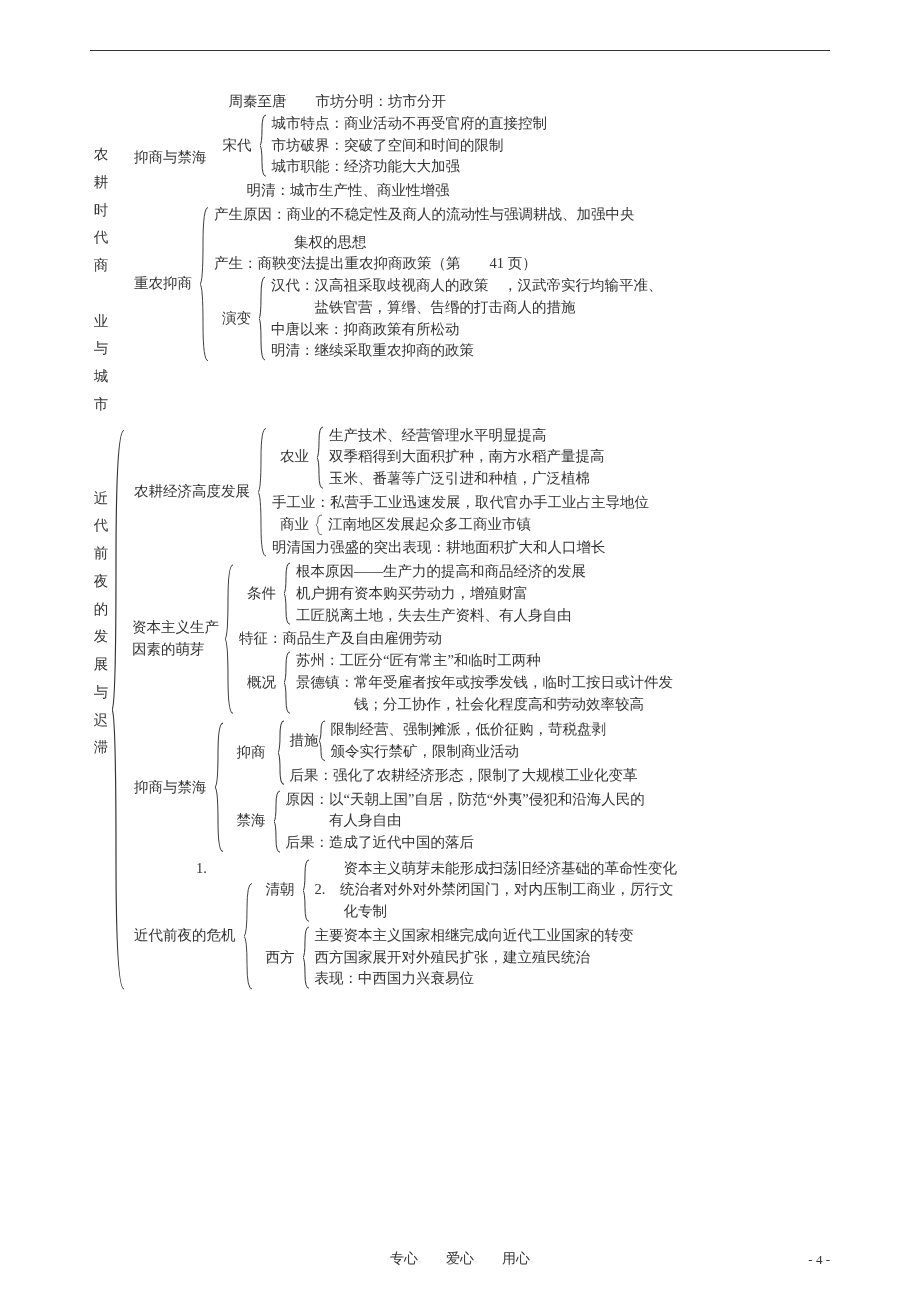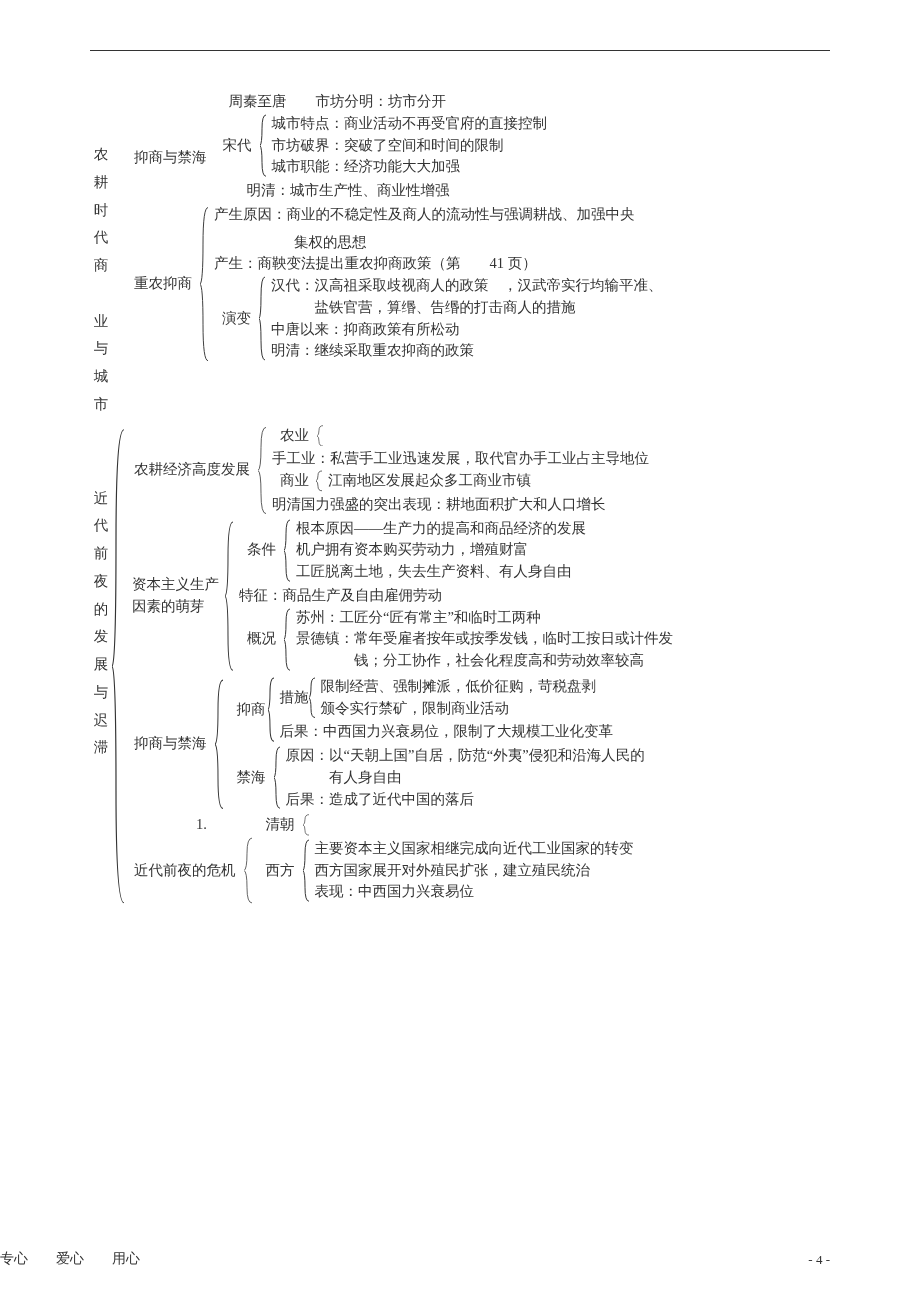--- a/index.html
+++ b/index.html
@@ -11,21 +11,21 @@
 .vtext span{display:block;text-align:center;margin:3px 0}
 .br{position:relative;align-self:stretch}
 .br svg{position:absolute;left:0;top:0;height:100%}
 .br-l{width:14px}
 .br-m{width:10px}
 .br-s{width:8px}
 .col{display:flex;flex-direction:column}
 .indent{padding-left:4px}
 .line{white-space:nowrap}
 .section-label{padding:0 8px;align-self:center}
-.footer{position:absolute;bottom:34px;left:0;width:100%;font-size:14px;letter-spacing:0}
+.footer{position:absolute;bottom:34px;left:0;width:100%;text-align:center;font-size:14px;letter-spacing:0}
 .page-no{position:absolute;bottom:34px;right:90px;font-size:13px}
 .sm-gap{height:6px}
 </style>
 </head>
 <body>
 
 <div class="page">
 <div class="hr"></div>
 
 <div class="content">
@@ -138,20 +138,25 @@
               </svg>
       </div>
       <div class="col indent">
         <div class="row">
           <div class="section-label" style="align-self:center">农业</div>
           <div class="br br-s">
             <svg viewBox="0 0 8 66" preserveAspectRatio="none" width="8" height="100%">
                     <path d="M6 2 Q2 2 2 16 Q2 31 0 33 Q2 35 2 50 Q2 64 6 64" fill="none" stroke="#333" stroke-width="1"></path>
                   </svg>
           </div>
+          <div class="col indent">
+            <div class="line">生产技术、经营管理水平明显提高</div>
+            <div class="line">双季稻得到大面积扩种，南方水稻产量提高</div>
+            <div class="line">玉米、番薯等广泛引进和种植，广泛植棉</div>
+          </div>
         </div>
         <div class="line">手工业：私营手工业迅速发展，取代官办手工业占主导地位</div>
         <div class="row">
           <div class="section-label" style="align-self:center;padding-right:7px">商业</div>
           <div class="br br-s">
             <svg viewBox="0 0 8 44" preserveAspectRatio="none" width="8" height="100%">
                     <path d="M6 2 Q2 2 2 11 Q2 20 0 22 Q2 24 2 33 Q2 42 6 42" fill="none" stroke="#333" stroke-width="1"></path>
                   </svg>
           </div>
           <div class="col indent">
@@ -205,40 +210,40 @@
 
     <div class="row">
       <div class="section-label" style="align-self:center">抑商与禁海</div>
       <div class="br br-m">
         <svg viewBox="0 0 10 132" preserveAspectRatio="none" width="10" height="100%">
                 <path d="M8 4 Q3 4 3 33 Q3 64 0 66 Q3 68 3 99 Q3 128 8 128" fill="none" stroke="#333" stroke-width="1"></path>
               </svg>
       </div>
       <div class="col indent">
         <div class="row">
-          <div class="section-label" style="align-self:center;padding-right:2px">抑商</div>
+          <div class="section-label" style="align-self:center;padding-right:12px">抑商</div>
           <div class="br br-s">
             <svg viewBox="0 0 8 66" preserveAspectRatio="none" width="8" height="100%">
                     <path d="M6 2 Q2 2 2 16 Q2 31 0 33 Q2 35 2 50 Q2 64 6 64" fill="none" stroke="#333" stroke-width="1"></path>
                   </svg>
           </div>
           <div class="col indent">
             <div class="row">
               <div style="align-self:center">措施</div>
               <div class="br br-s">
                 <svg viewBox="0 0 8 44" preserveAspectRatio="none" width="8" height="100%">
                         <path d="M6 2 Q2 2 2 11 Q2 20 0 22 Q2 24 2 33 Q2 42 6 42" fill="none" stroke="#333" stroke-width="1"></path>
                       </svg>
               </div>
               <div class="col indent">
                 <div class="line">限制经营、强制摊派，低价征购，苛税盘剥</div>
                 <div class="line">颁令实行禁矿，限制商业活动</div>
               </div>
             </div>
-            <div class="line">后果：中西国力兴衰易位，限制了大规模工业化变革</div>
+            <div class="line">后果：强化了农耕经济形态，限制了大规模工业化变革</div>
           </div>
         </div>
         <div class="row">
           <div class="section-label" style="align-self:center">禁海</div>
           <div class="br br-s">
             <svg viewBox="0 0 8 66" preserveAspectRatio="none" width="8" height="100%">
                     <path d="M6 2 Q2 2 2 16 Q2 31 0 33 Q2 35 2 50 Q2 64 6 64" fill="none" stroke="#333" stroke-width="1"></path>
                   </svg>
           </div>
           <div class="col indent">
@@ -260,20 +265,25 @@
               </svg>
       </div>
       <div class="col indent">
         <div class="row" style="margin-top:-22px">
           <div class="section-label" style="align-self:center">清朝</div>
           <div class="br br-s">
             <svg viewBox="0 0 8 66" preserveAspectRatio="none" width="8" height="100%">
                     <path d="M6 2 Q2 2 2 16 Q2 31 0 33 Q2 35 2 50 Q2 64 6 64" fill="none" stroke="#333" stroke-width="1"></path>
                   </svg>
           </div>
+          <div class="col indent">
+            <div class="line">　　资本主义萌芽未能形成扫荡旧经济基础的革命性变化</div>
+            <div class="line">2.　统治者对外对外禁闭国门，对内压制工商业，厉行文</div>
+            <div class="line">　　化专制</div>
+          </div>
         </div>
         <div class="row">
           <div class="section-label" style="align-self:center">西方</div>
           <div class="br br-s">
             <svg viewBox="0 0 8 66" preserveAspectRatio="none" width="8" height="100%">
                     <path d="M6 2 Q2 2 2 16 Q2 31 0 33 Q2 35 2 50 Q2 64 6 64" fill="none" stroke="#333" stroke-width="1"></path>
                   </svg>
           </div>
           <div class="col indent">
             <div class="line">主要资本主义国家相继完成向近代工业国家的转变</div>

